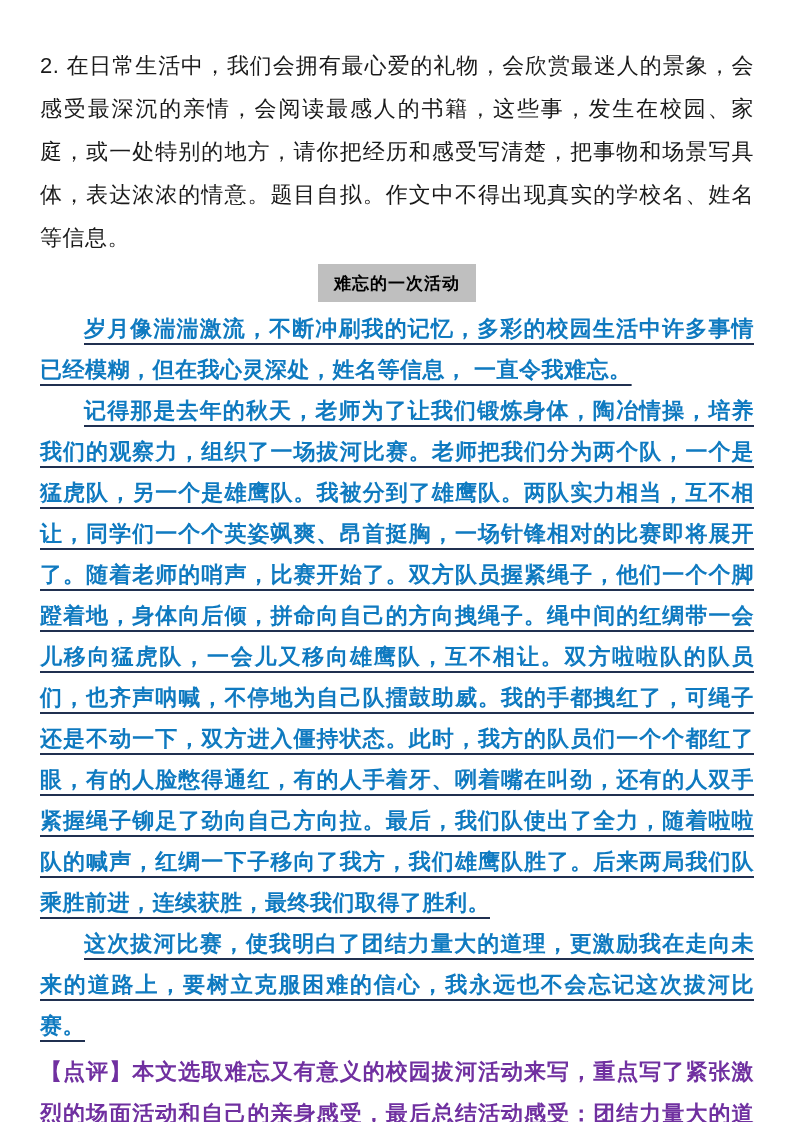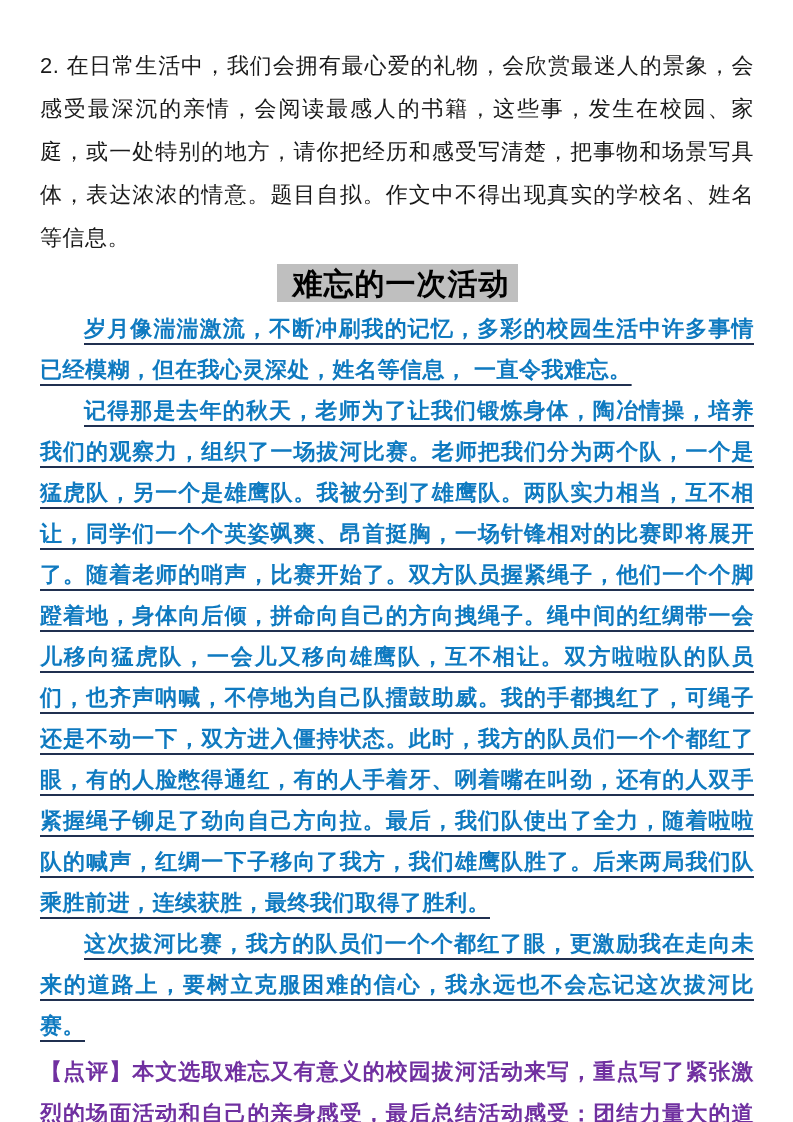--- a/index.html
+++ b/index.html
@@ -32,23 +32,23 @@
   }
   .title-row {
     text-align: center;
     margin: 5px 0 6px 0;
   }
   .essay-title {
     display: inline-block;
     background: var(--title_bg, #bfbfbf);
     color: #000000;
     font-weight: bold;
-    font-size: 30px;
+    font-size: 17px;
     line-height: 29px;
-    padding: 5px 8px 4px 16px;
+    padding: 5px 16px 4px 16px;
     letter-spacing: 1px;
   }
   .essay {
     color: var(--essay_text, #0f7ac0);
     font-weight: bold;
     font-size: 22px;
     line-height: 41px;
     letter-spacing: 0.5px;
     text-indent: 2em;
     text-decoration: underline;
@@ -73,17 +73,17 @@
   <p class="prompt">2. 在日常生活中，我们会拥有最心爱的礼物，会欣赏最迷人的景象，会感受最深沉的亲情，会阅读最感人的书籍，这些事，发生在校园、家庭，或一处特别的地方，请你把经历和感受写清楚，把事物和场景写具体，表达浓浓的情意。题目自拟。作文中不得出现真实的学校名、姓名等信息。</p>
 
   <div class="title-row">
     <span class="essay-title">难忘的一次活动</span>
   </div>
 
   <p class="essay">岁月像湍湍激流，不断冲刷我的记忆，多彩的校园生活中许多事情已经模糊，但在我心灵深处，姓名等信息， 一直令我难忘。</p>
 
   <p class="essay">记得那是去年的秋天，老师为了让我们锻炼身体，陶冶情操，培养我们的观察力，组织了一场拔河比赛。老师把我们分为两个队，一个是猛虎队，另一个是雄鹰队。我被分到了雄鹰队。两队实力相当，互不相让，同学们一个个英姿飒爽、昂首挺胸，一场针锋相对的比赛即将展开了。随着老师的哨声，比赛开始了。双方队员握紧绳子，他们一个个脚蹬着地，身体向后倾，拼命向自己的方向拽绳子。绳中间的红绸带一会儿移向猛虎队，一会儿又移向雄鹰队，互不相让。双方啦啦队的队员们，也齐声呐喊，不停地为自己队擂鼓助威。我的手都拽红了，可绳子还是不动一下，双方进入僵持状态。此时，我方的队员们一个个都红了眼，有的人脸憋得通红，有的人手着牙、咧着嘴在叫劲，还有的人双手紧握绳子铆足了劲向自己方向拉。最后，我们队使出了全力，随着啦啦队的喊声，红绸一下子移向了我方，我们雄鹰队胜了。后来两局我们队乘胜前进，连续获胜，最终我们取得了胜利。</p>
 
-  <p class="essay">这次拔河比赛，我方的队员们一个个都红了眼，更激励我在走向未来的道路上，要树立克服困难的信心，我永远也不会忘记这次拔河比赛。</p>
+  <p class="essay">这次拔河比赛，使我明白了团结力量大的道理，更激励我在走向未来的道路上，要树立克服困难的信心，我永远也不会忘记这次拔河比赛。</p>
 
   <p class="comment">【点评】本文选取难忘又有意义的校园拔河活动来写，重点写了紧张激烈的场面活动和自己的亲身感受，最后总结活动感受：团结力量大的道理，要树立克服困难的信心。</p>
 
 </div>
 
 </body></html>

